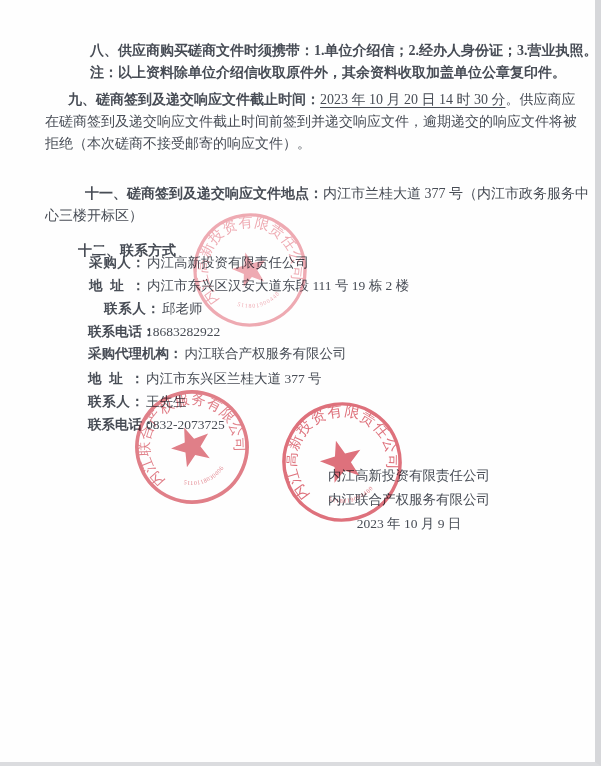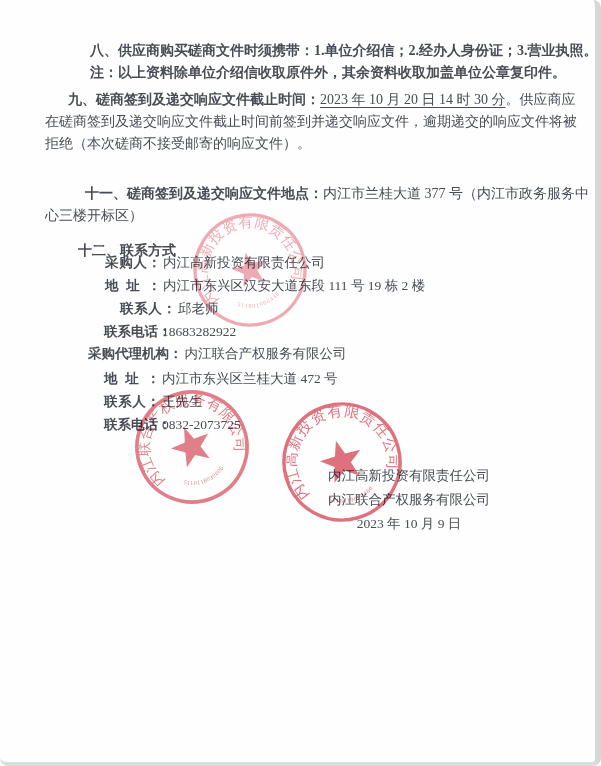--- a/index.html
+++ b/index.html
@@ -6,21 +6,20 @@
   .page{
     position:relative;
     width:601px;height:766px;
     box-sizing:border-box;
     background:#fefefe;
     border-right:6px solid #d6d7da;
     border-bottom:4px solid #dbdcdf;
     font-family:"Liberation Serif", serif;
     color:#474c55;
     overflow:hidden;
-    border-radius:8px;
   }
   .line{
     position:absolute;
     white-space:nowrap;
     font-size:14px;
     line-height:15px;
   }
   .b{font-weight:700;}
   .u{text-decoration:underline;text-underline-offset:3px;}
   
@@ -41,21 +40,20 @@
   .c5{top:346px;left:88px;}
   .c6{top:371px;left:88px;}
   .c7{top:394px;left:88px;}
   .c8{top:417px;left:88px;}
   .contact-line{font-size:13.5px;}
   .lbl{font-weight:700;}
   .lbl4{
     display:inline-block;width:56px;
     text-align:justify;text-align-last:justify;
     vertical-align:top;
-    margin-left:16px;
   }
   .val{padding-left:2px;}
   
   .sig{
     position:absolute;top:464px;left:324px;width:170px;
     text-align:center;font-size:13.5px;line-height:24px;
     white-space:nowrap;
   }
   .sig div{height:24px;}
   
@@ -81,21 +79,21 @@
   <div class="line l5">拒绝（本次磋商不接受邮寄的响应文件）。</div>
   <div class="line l7"><span class="b">十一、磋商签到及递交响应文件地点：</span><span>内江市兰桂大道 377 号（内江市政务服务中</span></div>
   <div class="line l8">心三楼开标区）</div>
   <div class="line l9 b">十二、联系方式</div>
 
   <div class="line c1 contact-line"><span class="lbl lbl4">采购人：</span><span class="val">内江高新投资有限责任公司</span></div>
   <div class="line c2 contact-line"><span class="lbl lbl4">地址：</span><span class="val">内江市东兴区汉安大道东段 111 号 19 栋 2 楼</span></div>
   <div class="line c3 contact-line"><span class="lbl lbl4">联系人：</span><span class="val">邱老师</span></div>
   <div class="line c4 contact-line"><span class="lbl lbl4">联系电话：</span><span class="val">18683282922</span></div>
   <div class="line c5 contact-line"><span class="lbl">采购代理机构：</span><span class="val">内江联合产权服务有限公司</span></div>
-  <div class="line c6 contact-line"><span class="lbl lbl4">地址：</span><span class="val">内江市东兴区兰桂大道 472 号</span></div>
+  <div class="line c6 contact-line"><span class="lbl lbl4">地址：</span><span class="val">内江市东兴区兰桂大道 377 号</span></div>
   <div class="line c7 contact-line"><span class="lbl lbl4">联系人：</span><span class="val">王先生</span></div>
   <div class="line c8 contact-line"><span class="lbl lbl4">联系电话：</span><span class="val">0832-2073725</span></div>
 
   <div class="sig">
     <div>内江高新投资有限责任公司</div>
     <div>内江联合产权服务有限公司</div>
     <div>2023 年 10 月 9 日</div>
   </div>
 
   <svg class="stamp stampA" width="120" height="120" viewBox="-60 -60 120 120" style="color: rgb(232, 131, 143);">

